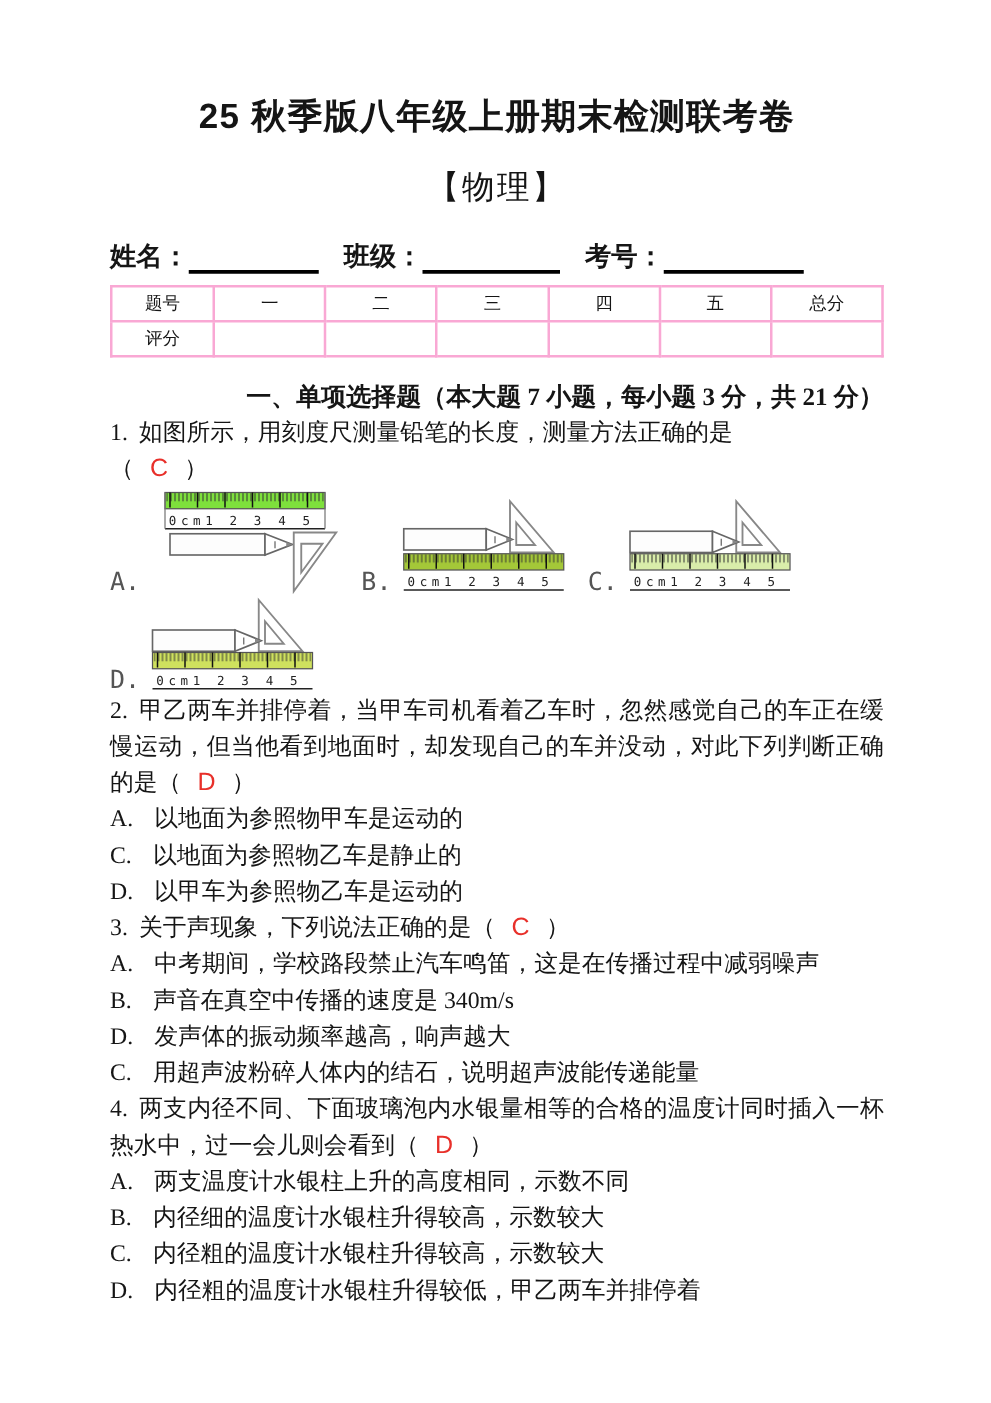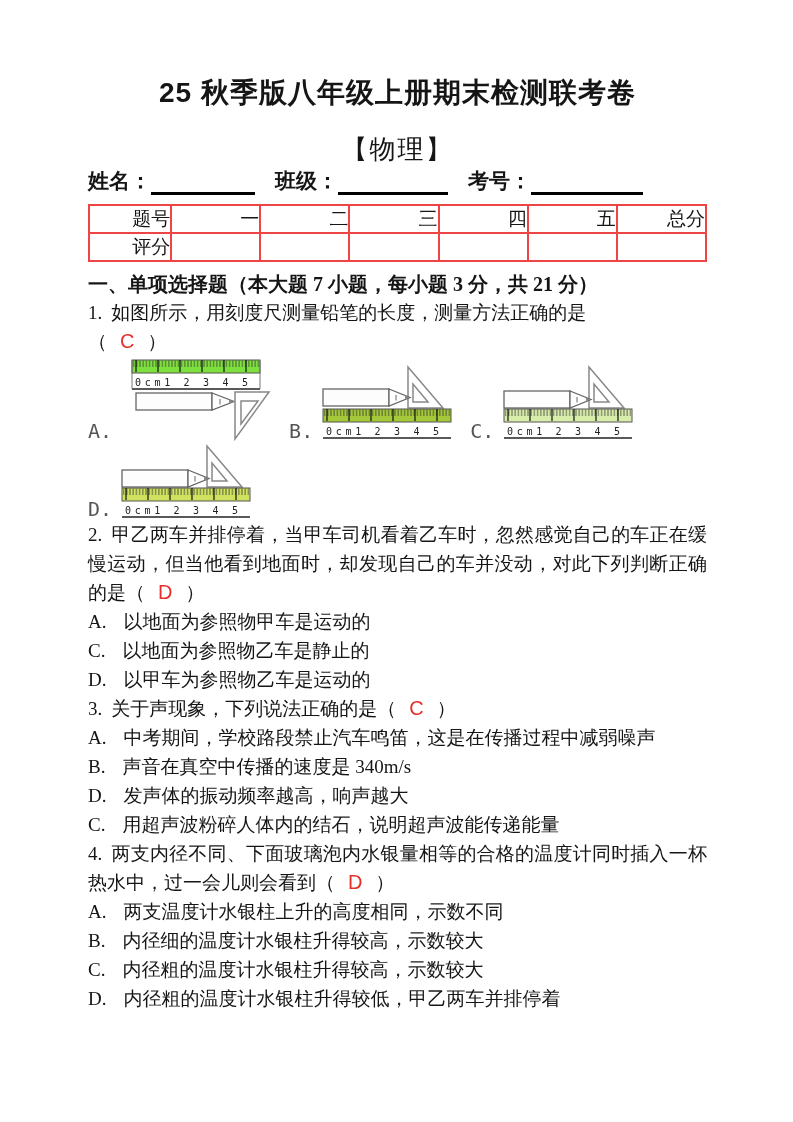--- a/index.html
+++ b/index.html
@@ -5,33 +5,33 @@
   html,body{margin:0;padding:0;background:#ffffff;}
   body{width:793px;height:1122px;overflow:hidden;color:#151515;
        font-family:"Liberation Serif", serif;}
   .page{position:relative;width:793px;height:858px;box-sizing:border-box;
         padding:76px 86px 0 88px;}
   
   .title{text-align:center;font-family:"Liberation Sans",sans-serif;
          font-weight:700;font-size:28px;line-height:34px;letter-spacing:1px;}
   .subject{text-align:center;font-weight:400;font-size:26px;margin-top:22px;letter-spacing:2px;}
   
-  .info-row{display:flex;align-items:flex-end;
+  .info-row{display:flex;align-items:flex-end;margin-top:24px;
             font-weight:700;font-size:21px;}
   .blank{display:inline-block;height:24px;border-bottom:3px solid #000;}
   .blank.b1{width:104px;margin-right:20px;}
   .blank.b2{width:110px;margin-right:20px;}
   .blank.b3{width:112px;}
   
   table.score{width:100%;border-collapse:collapse;margin-top:9px;table-layout:fixed;}
-  table.score td{border:2px solid #ef4444;height:26px;text-align:right;
-                 font-size:19px;padding:0;}
+  table.score td{border:2px solid #f9a8d4;height:26px;text-align:center;
+                 font-size:14px;padding:0;}
   table.score td.first{width:13%;}
   
-  .section-heading{font-weight:700;font-size:20px;margin-top:8px;line-height:28px;}
+  .section-heading{font-weight:700;font-size:20px;margin-top:18px;line-height:28px;text-align:right;}
   .q{font-size:19px;line-height:29px;text-align:justify;}
   .qnum{margin-right:9px;}
   .opt{font-size:19px;line-height:29px;text-align:justify;}
   .opt-label{margin-right:17px;}
   .ans-group{white-space:nowrap;}
   .ans{color:var(--answer-red,#e02020);font-family:"Liberation Sans",sans-serif;
        font-size:20px;padding:0 13px;}
   
   .fig-row{display:flex;align-items:flex-end;}
   .fig-row.row1{margin-top:2px;}

